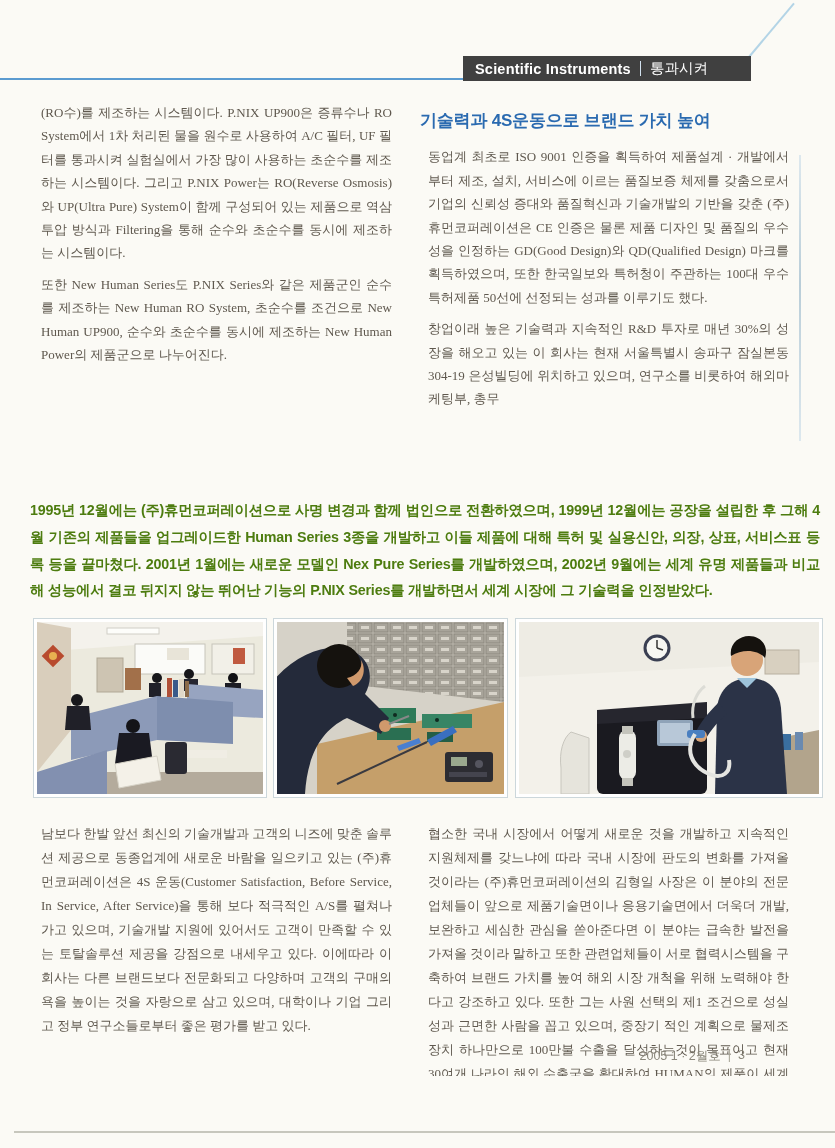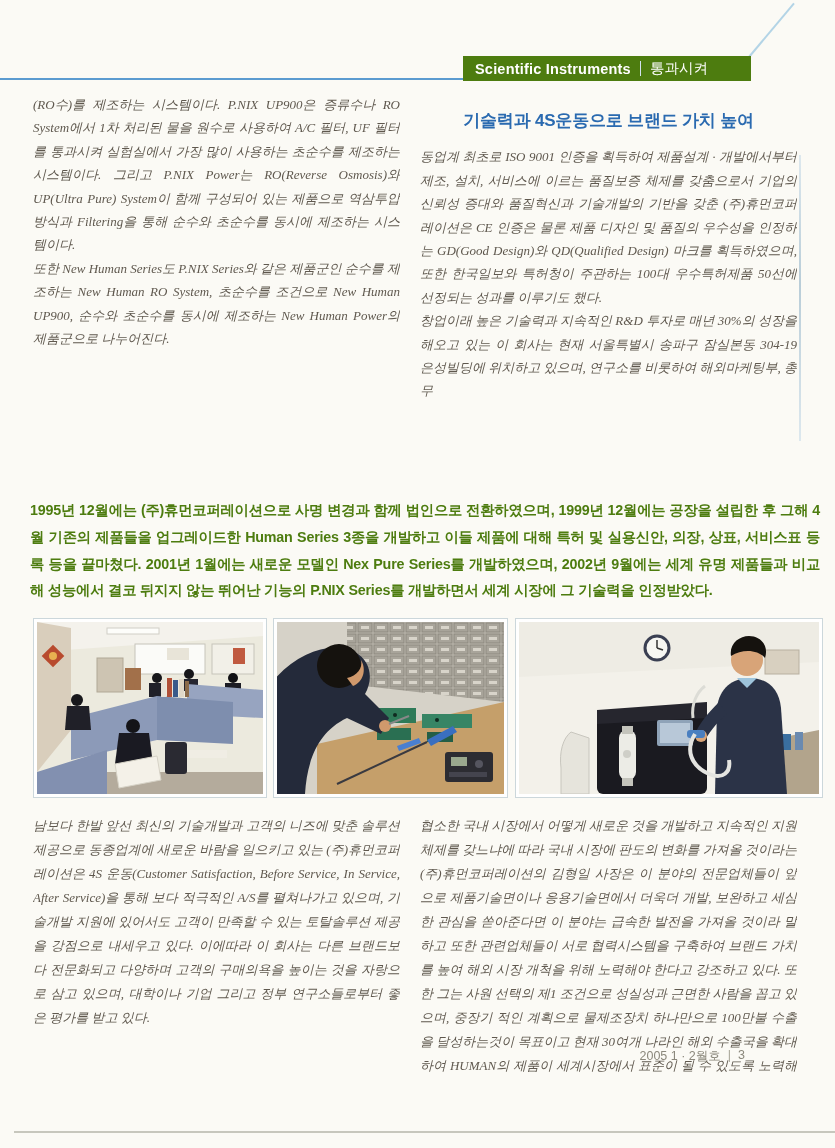--- a/index.html
+++ b/index.html
@@ -2,35 +2,35 @@
 <html><head>
 <meta charset="utf-8">
 <style>
   html,body{margin:0;padding:0;background:#e8e8e4;}
   .page{position:relative;width:835px;height:1148px;background:#fbfaf5;overflow:hidden;
         font-family:"Liberation Serif",serif;}
   
   .top-rule{position:absolute;left:0;top:78px;width:464px;height:2px;background:#5b9bd0;}
   .diag-line{position:absolute;left:749px;top:56px;width:70px;height:2px;background:#b3d4e6;
              transform:rotate(-50deg);transform-origin:0 50%;}
-  .header-bar{position:absolute;left:463px;top:56px;width:288px;height:25px;background:#4d7c0f;
+  .header-bar{position:absolute;left:463px;top:56px;width:288px;height:25px;background:#404040;
               color:#fff;display:flex;align-items:center;padding:0 12px;box-sizing:border-box;
               font-family:"Liberation Sans",sans-serif;}
   .header-bar .en{font-weight:bold;font-size:14.5px;letter-spacing:.2px;white-space:nowrap;}
   .header-bar .hdiv{width:1px;height:15px;background:#d2e2f0;margin:0 9px;flex:0 0 auto;}
   .header-bar .ko{font-size:14.5px;font-family:"Liberation Serif",serif;white-space:nowrap;}
   .side-rule{position:absolute;left:799px;top:155px;width:2px;height:286px;
              background:linear-gradient(#dde8ee,#b9cdd8 45%,#dde8ee);}
   
   .col{position:absolute;color:#5f584e;font-size:13px;line-height:23.4px;text-align:justify;}
-  .col p{margin:0;font-style:italic;}
+  .col p{margin:8px;}
   .col-left{left:33px;top:93px;width:367px;height:390px;overflow:hidden;}
   .col-right{left:420px;top:93px;width:377px;height:390px;overflow:hidden;}
   .sec-heading{font-family:"Liberation Sans",sans-serif;color:#2a6ab0;font-size:17px;
-               font-weight:bold;margin:16px 0 13px 0;text-align:center;letter-spacing:-.2px;}
+               font-weight:bold;margin:16px 0 13px 0;text-align:left;letter-spacing:-.2px;}
   
   .callout{position:absolute;left:30px;top:497px;width:790px;
            font-family:"Liberation Sans",sans-serif;font-size:14.3px;line-height:26.8px;
            color:#4d7c0f;font-weight:600;text-align:justify;letter-spacing:-.2px;}
   
   .photos{position:absolute;left:33px;top:618px;width:790px;height:182px;}
   .photo{position:absolute;top:0;margin:0;background:#fff;border:1px solid #ccd7db;
          padding:3px;box-sizing:border-box;}
   .photo svg{display:block;width:100%;height:100%;}
   .ph1{left:0;width:234px;height:180px;}

